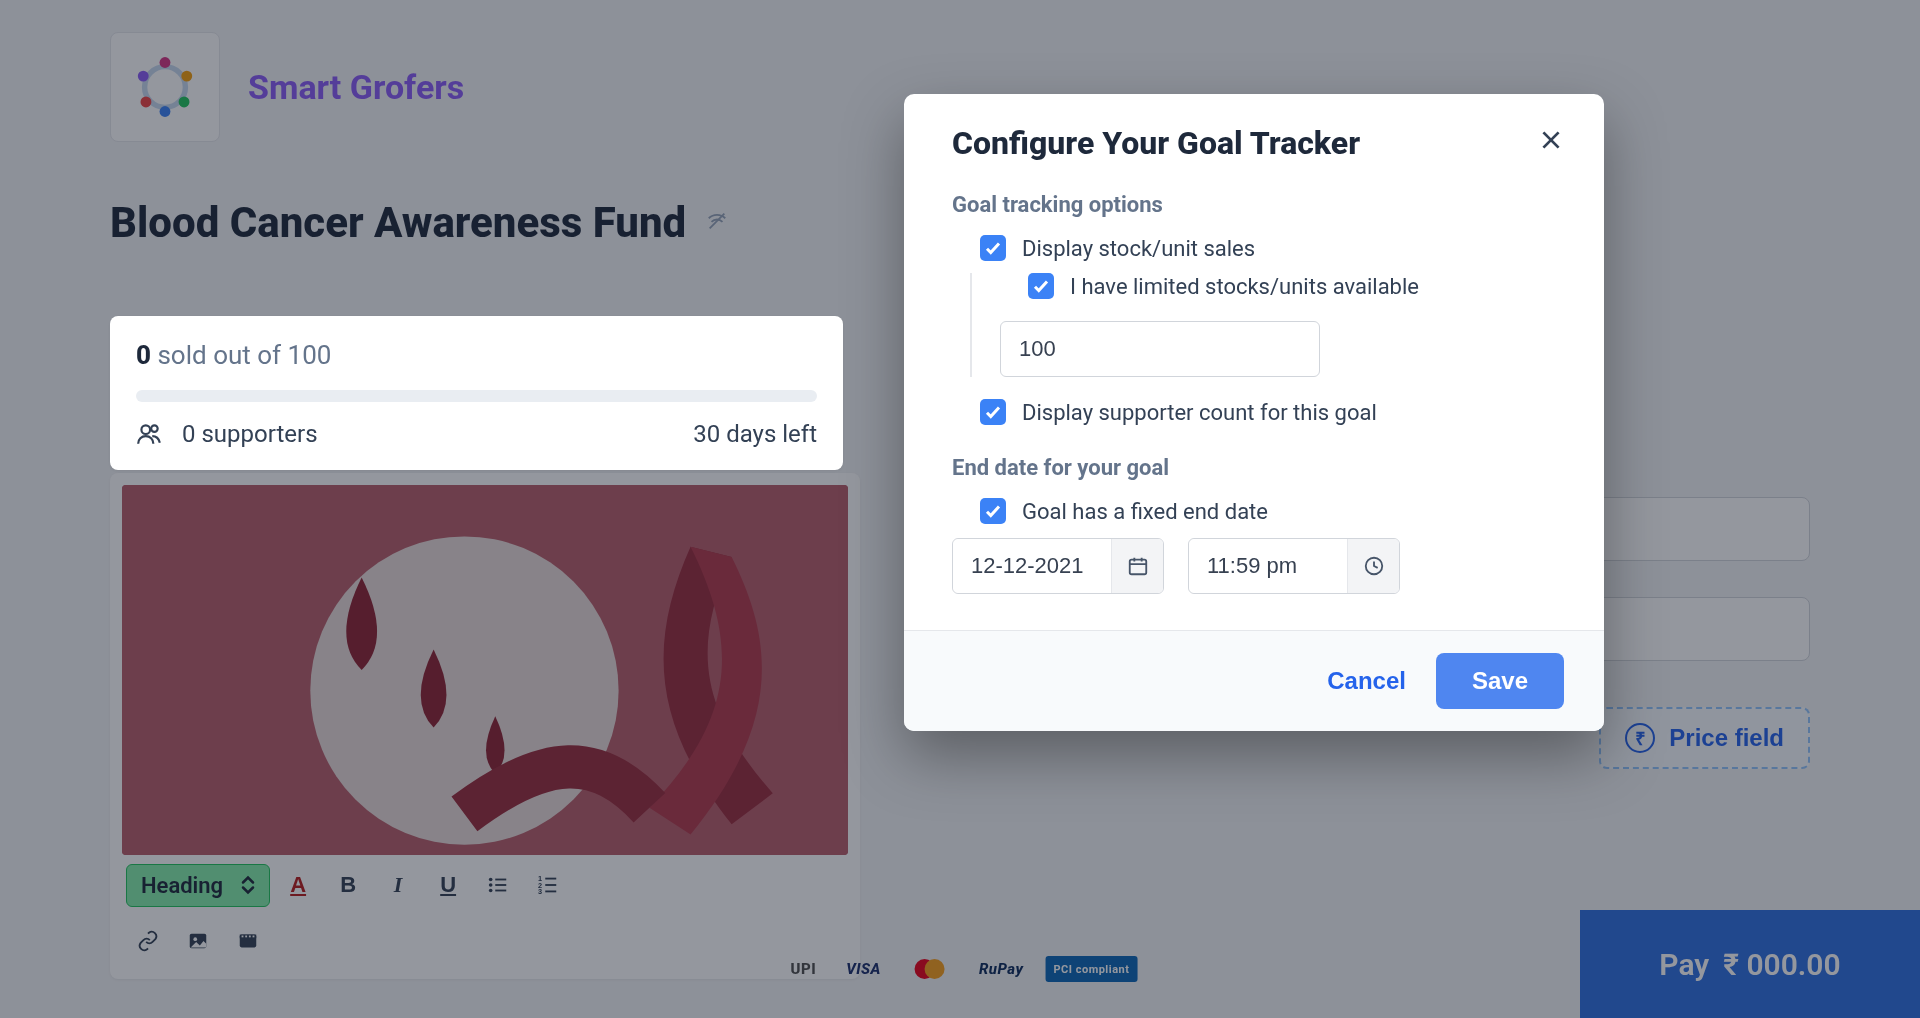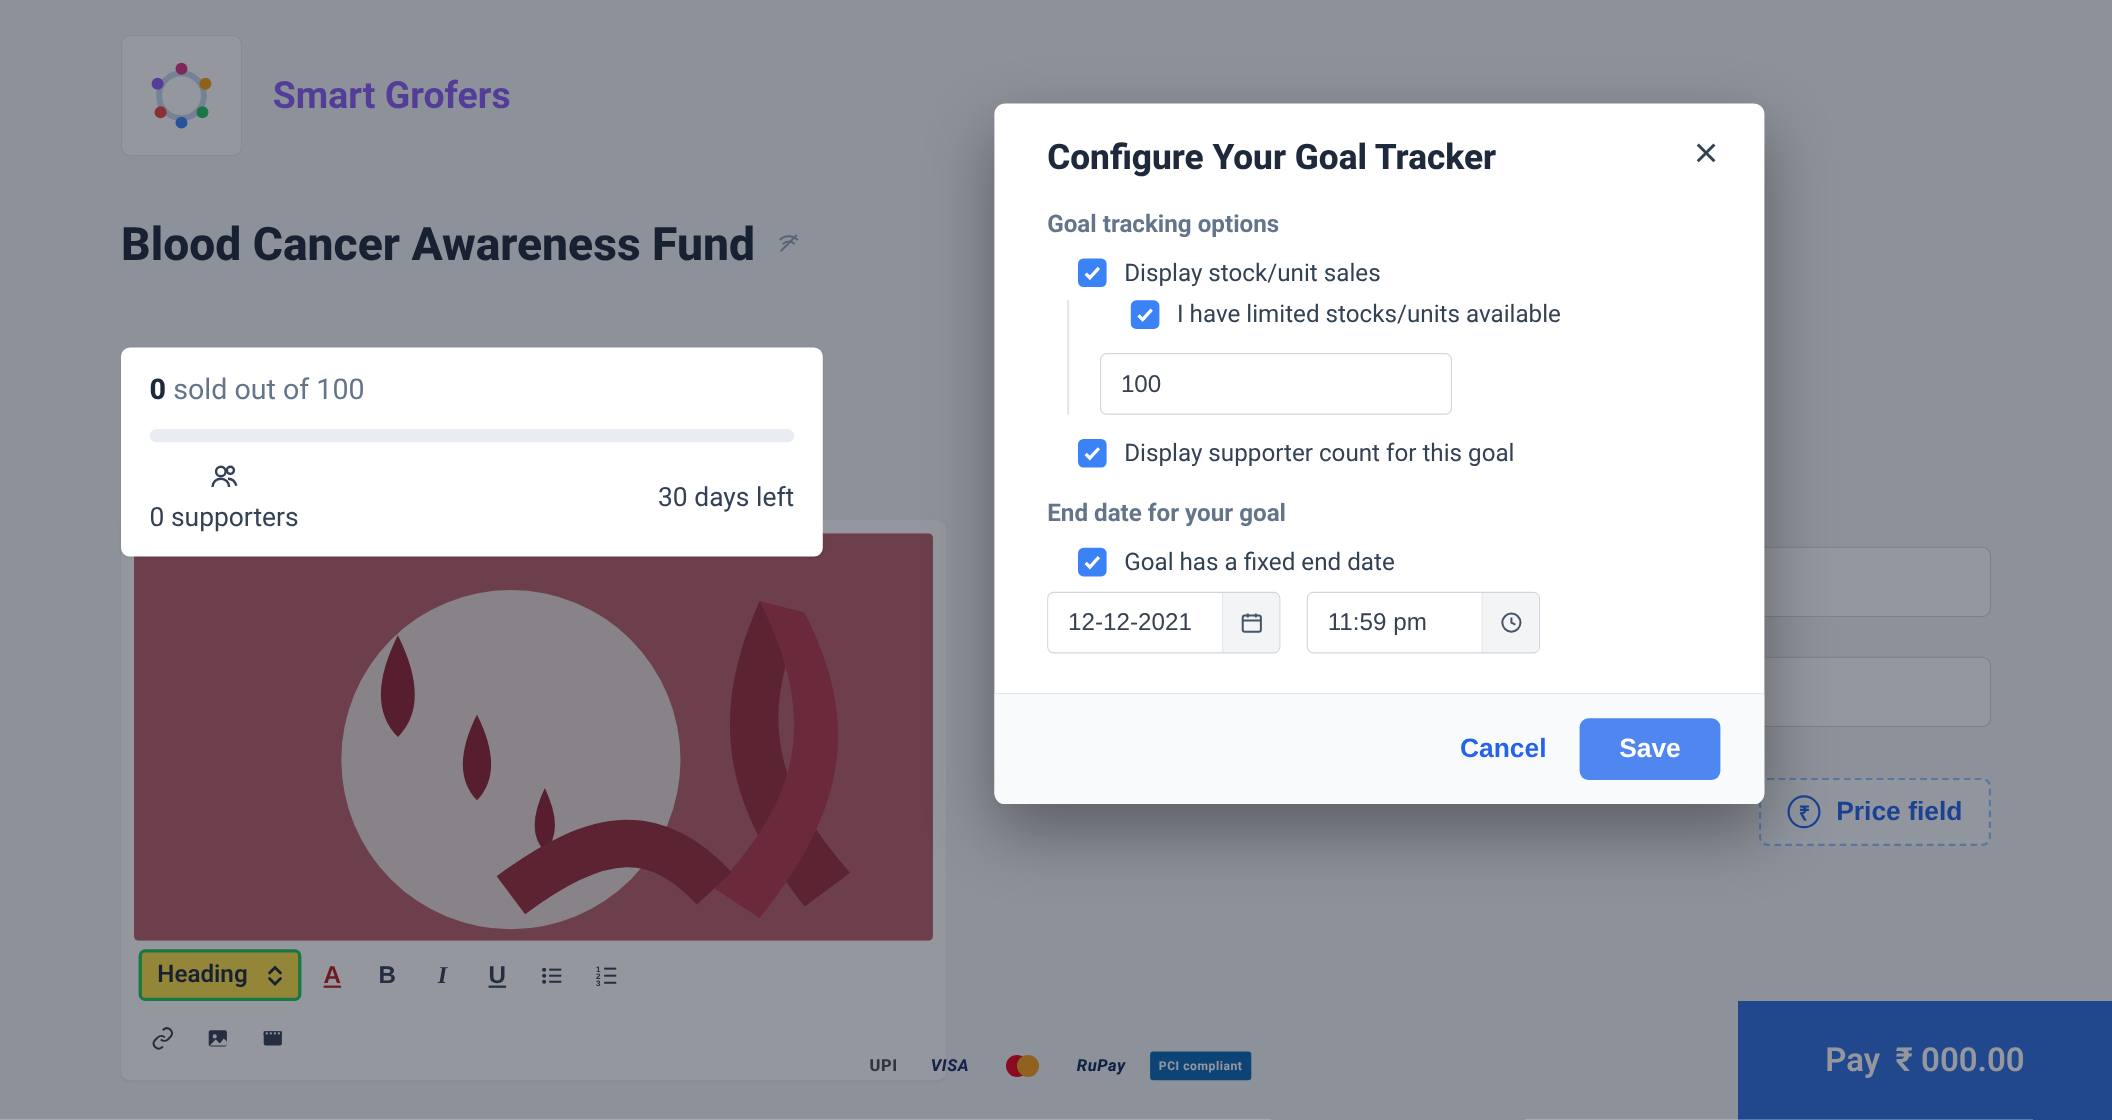--- a/index.html
+++ b/index.html
@@ -75,21 +75,21 @@
     border-radius: 999px;
     margin: 20px 0 18px;
   }
   .goal-line2 {
     display: flex;
     justify-content: space-between;
     align-items: center;
     font-size: 24px;
     color: #334155;
   }
-  .supporters { display: flex; align-items: center; gap: 10px; flex-direction: column; }
+  .supporters { display: flex; align-items: center; gap: 20px; }
 
   
   .img-card {
     background: #fff;
     border-radius: 8px;
     padding: 12px;
     box-shadow: 0 1px 3px rgba(0,0,0,.06);
   }
   .img-area {
     height: 370px;
@@ -101,26 +101,26 @@
 
   
   .rt-toolbar {
     display: flex;
     flex-wrap: wrap;
     gap: 6px;
     padding: 8px 4px 4px;
     align-items: center;
   }
   .rt-select {
-    border: 3px solid #22c55e;
+    border: 1px solid #22c55e;
     border-radius: 6px;
     padding: 8px 14px;
     font-size: 22px;
     font-weight: 600;
-    background: #fde047;
+    background: #86efac;
     color: #1e293b;
     display: flex;
     align-items: center;
     gap: 18px;
   }
   .rt-btn {
     width: 44px;
     height: 44px;
     border: none;
     background: transparent;
@@ -332,21 +332,21 @@
     padding: 14px 36px;
     cursor: pointer;
     text-align: right;
   }
 
   
   .goal-card-overlay {
     position: absolute;
     left: 110px;
     top: 316px;
-    width: 638px;
+    width: 733px;
     z-index: 5;
   }
 </style>
 </head>
 <body>
 
 <div class="page">
   <div class="brand">
     <div class="brand-logo">
       <svg viewBox="0 0 100 100">

